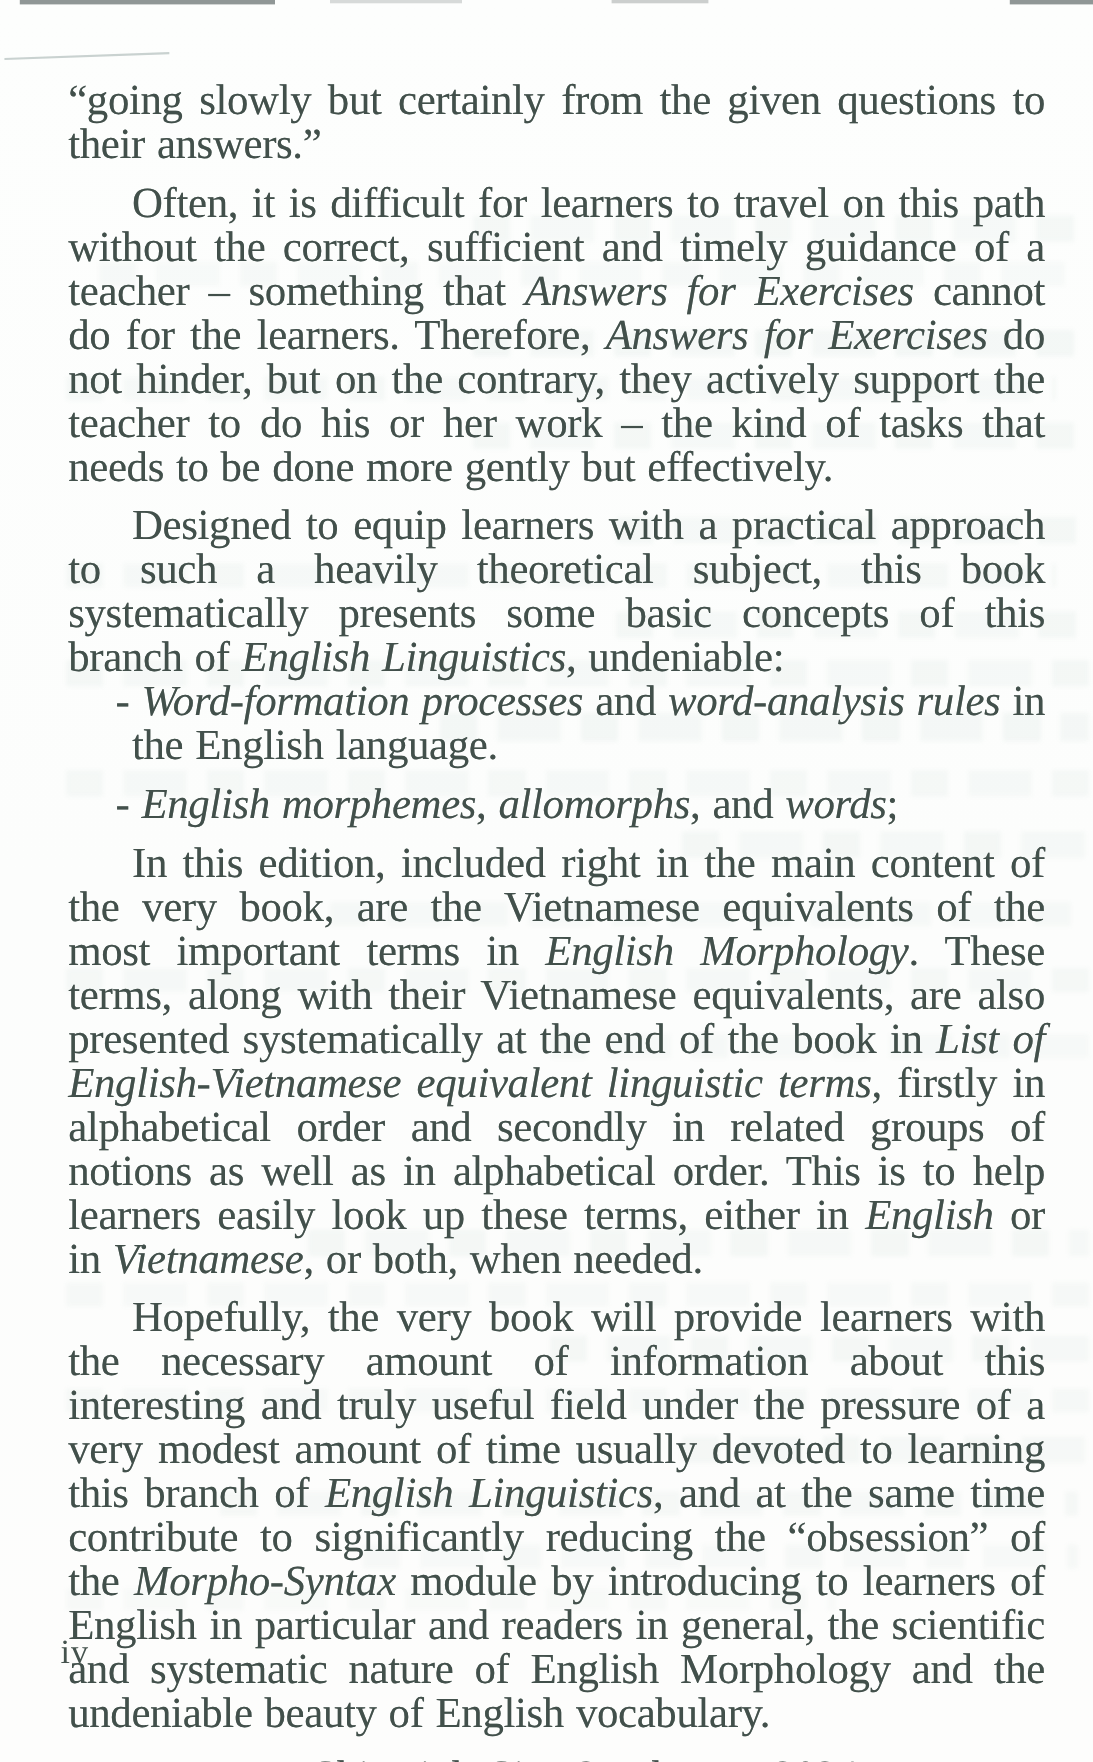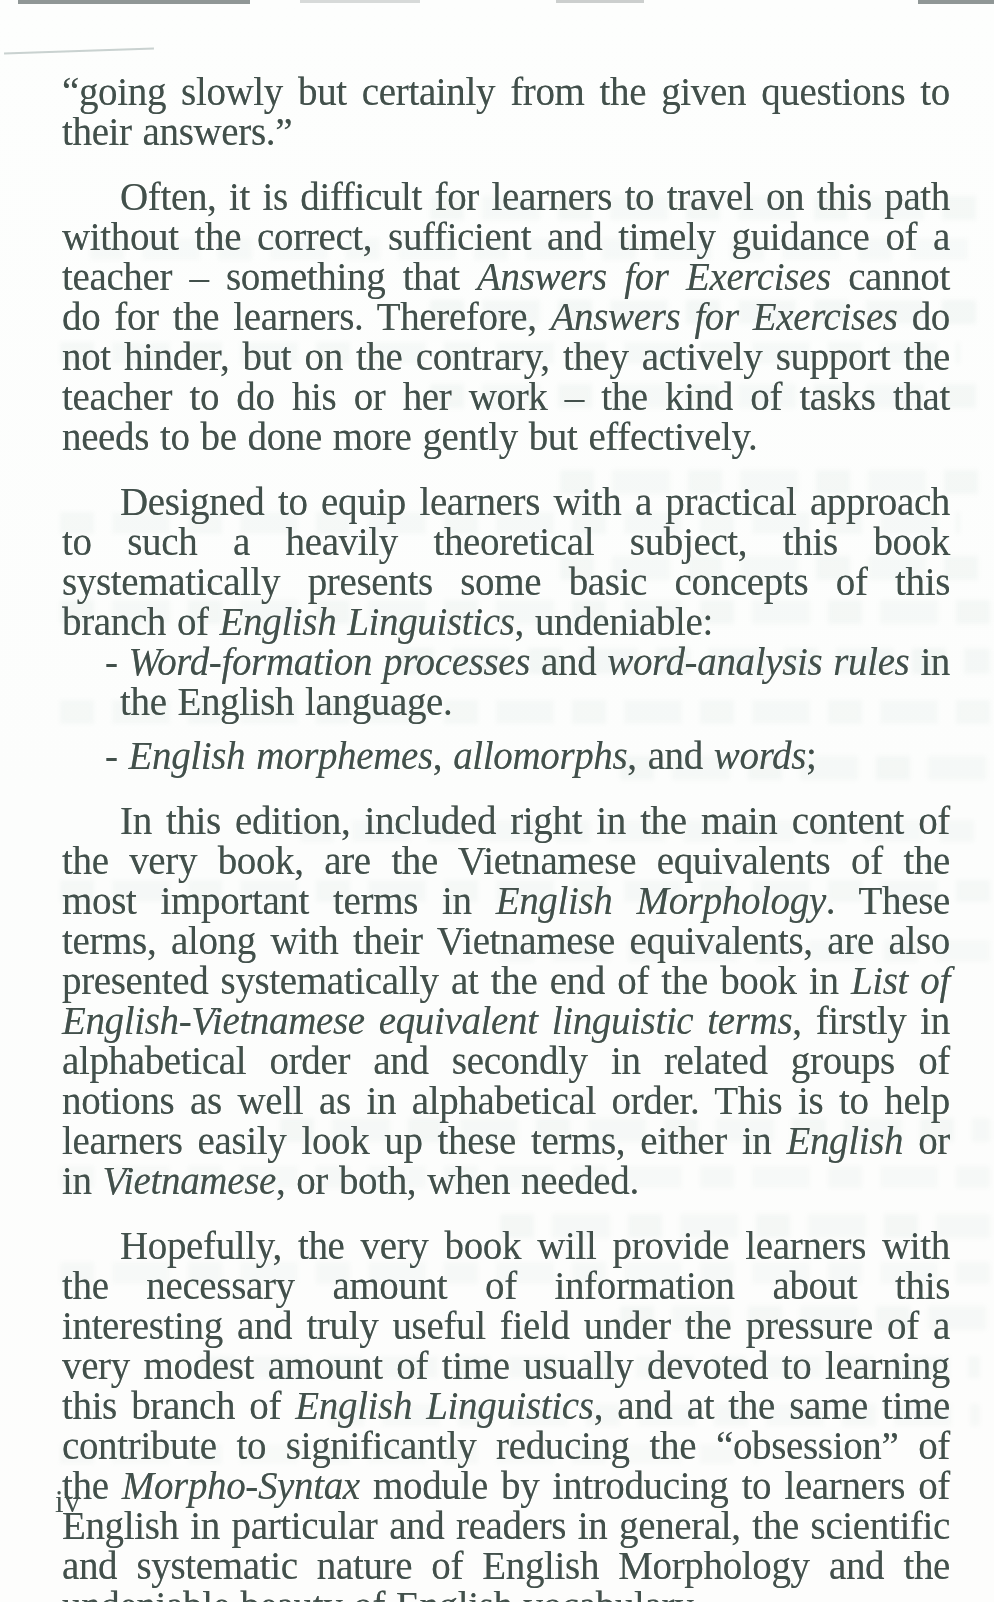--- a/index.html
+++ b/index.html
@@ -46,21 +46,21 @@
     font-size: 39px;
     line-height: 40px;
     letter-spacing: -0.35px;
     word-spacing: 1.5px;
     color: #42504b;
     text-shadow: 0 0 .6px rgba(66,80,75,.55);
   }
   .text-column p { margin: 0; }
   .para { text-align: justify; }
   .para.indent { text-indent: 58px; }
-  .para + .para, .bullet + .para { margin-top: 25px; }
+  .para + .para, .bullet + .para { margin-top: 13px; }
   .bullet {
     text-align: justify;
     padding-left: 58px;
     text-indent: -15px;
     margin-top: 19px;
   }
   .bullet + .bullet { margin-top: 14px; }
   .it { font-style: italic; }
   .sig { text-align: right; }
   .sig.place { margin-top: 17px; text-align: center; }

